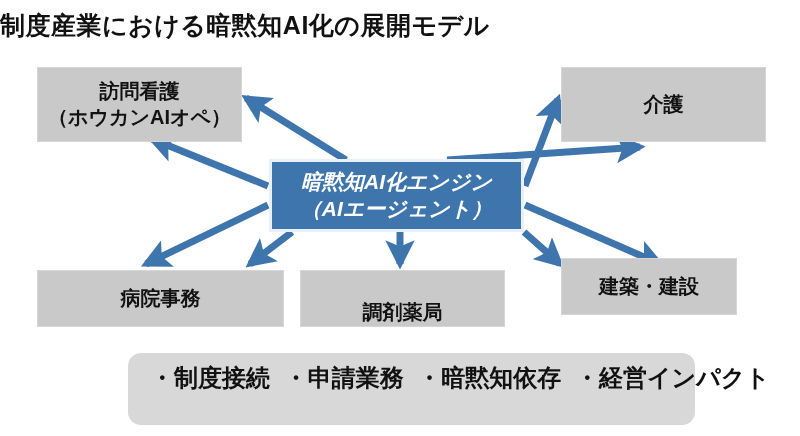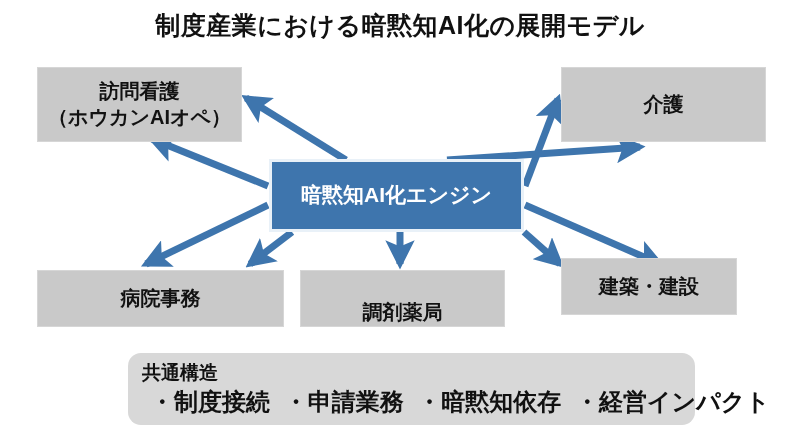--- a/index.html
+++ b/index.html
@@ -23,21 +23,21 @@
     top: 0;
     width: 800px;
     height: 436px;
     pointer-events: none;
   }
   .title {
     position: absolute;
     left: 0;
     top: 10px;
     width: 800px;
-    text-align: center;
+    text-align: left;
     font-size: 25px;
     font-weight: bold;
     color: #111111;
     letter-spacing: 0.5px;
     line-height: 1.2;
   }
   .node {
     position: absolute;
     box-sizing: border-box;
     display: flex;
@@ -53,20 +53,21 @@
     font-weight: bold;
     border: 1px solid #d6d6d6;
   }
   .node.center {
     background: #3e75ad;
     color: #ffffff;
     font-size: 21px;
     font-weight: bold;
     border: 3px solid #e9f1f8;
     z-index: 3;
+    font-style: italic;
   }
   .node .line2 {
     display: block;
   }
   #node-visiting-nursing { left: 37px;  top: 67px;  width: 205px; height: 75px; }
   #node-nursing-care     { left: 561px; top: 67px;  width: 205px; height: 75px; }
   #node-engine           { left: 269px; top: 159px; width: 255px; height: 73px; }
   #node-hospital-admin   { left: 37px;  top: 270px; width: 247px; height: 57px; }
   #node-pharmacy         { left: 300px; top: 270px; width: 205px; height: 57px; align-items: flex-end; }
   #node-construction     { left: 561px; top: 258px; width: 176px; height: 57px; }
@@ -143,20 +144,21 @@
   <div class="node gray" id="node-visiting-nursing">
     <div>
       <span>訪問看護</span>
       <span class="line2">（ホウカンAIオペ）</span>
     </div>
   </div>
 
   <div class="node center" id="node-engine">
     <div>
       <span>暗黙知AI化エンジン</span>
+      <span class="line2">（AIエージェント）</span>
     </div>
   </div>
 
   <div class="node gray" id="node-hospital-admin">
     <div>
       <span>病院事務</span>
     </div>
   </div>
 
   <div class="node gray" id="node-pharmacy">
@@ -165,21 +167,20 @@
     </div>
   </div>
 
   <div class="node gray" id="node-construction">
     <div>
       <span>建築・建設</span>
     </div>
   </div>
 
   <div id="common-structure-panel">
-    <div class="panel-heading">共通構造</div>
     <div class="panel-items">
       <span>・制度接続</span>
       <span>・申請業務</span>
       <span>・暗黙知依存</span>
       <span>・経営インパクト</span>
     </div>
   </div>
 
 </div>
 

